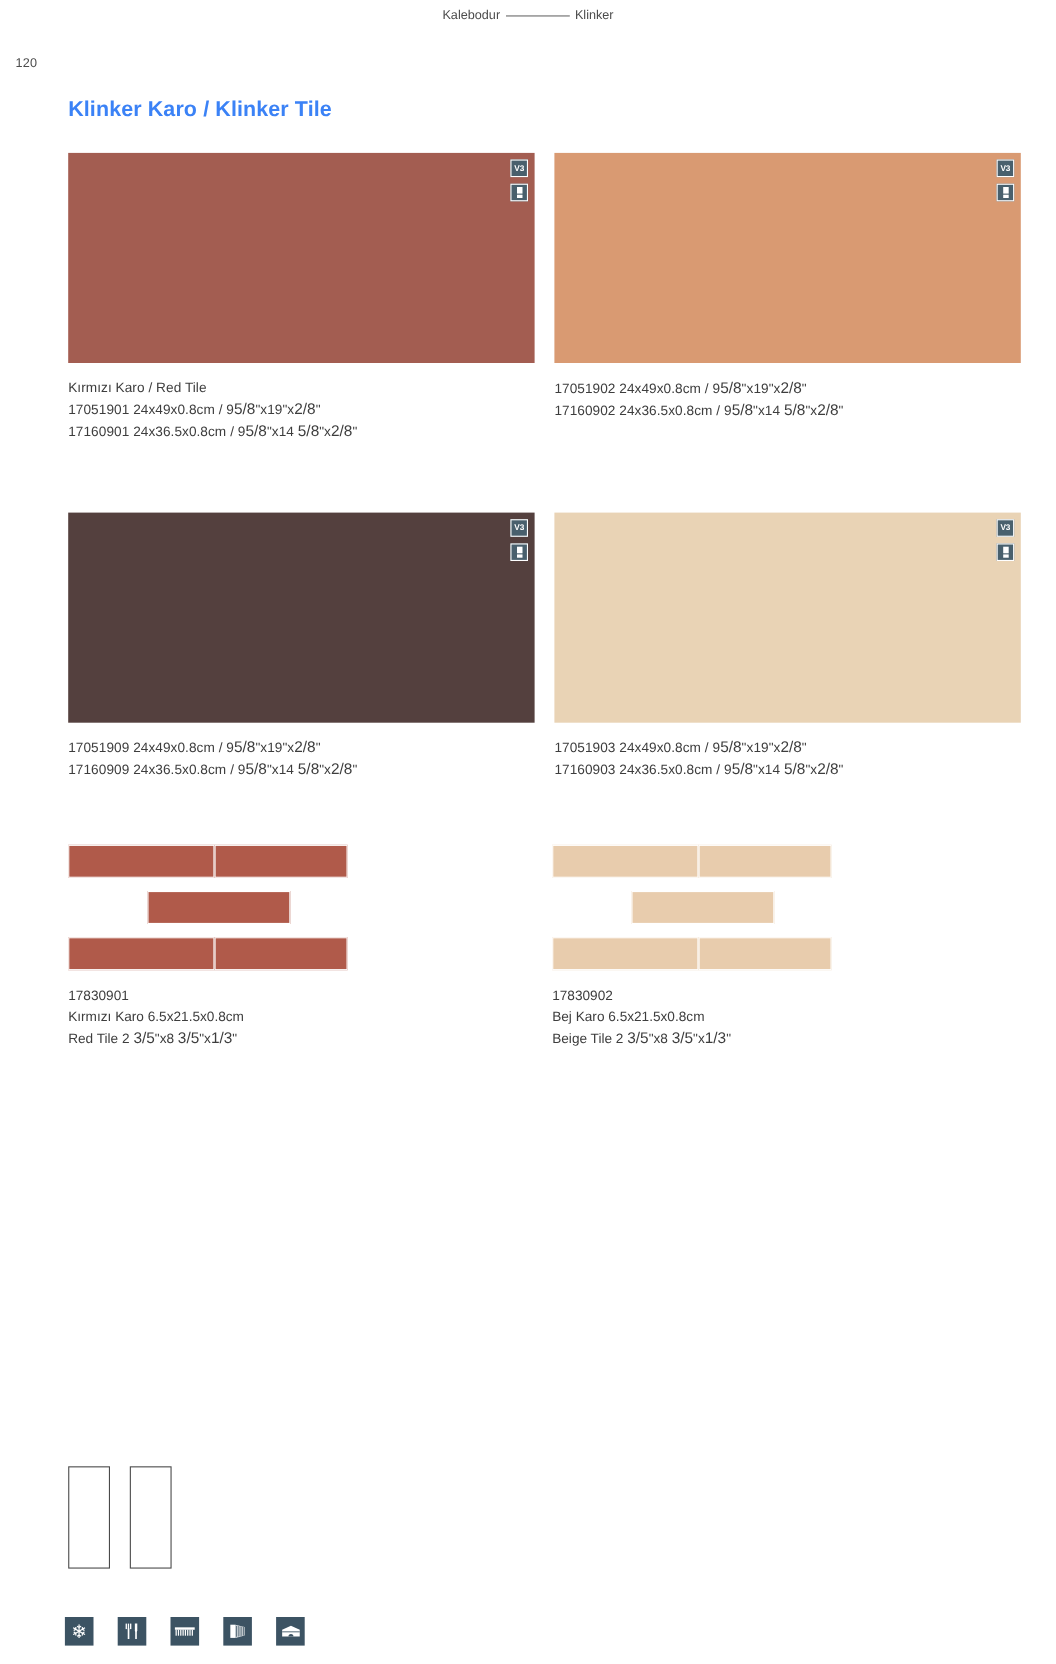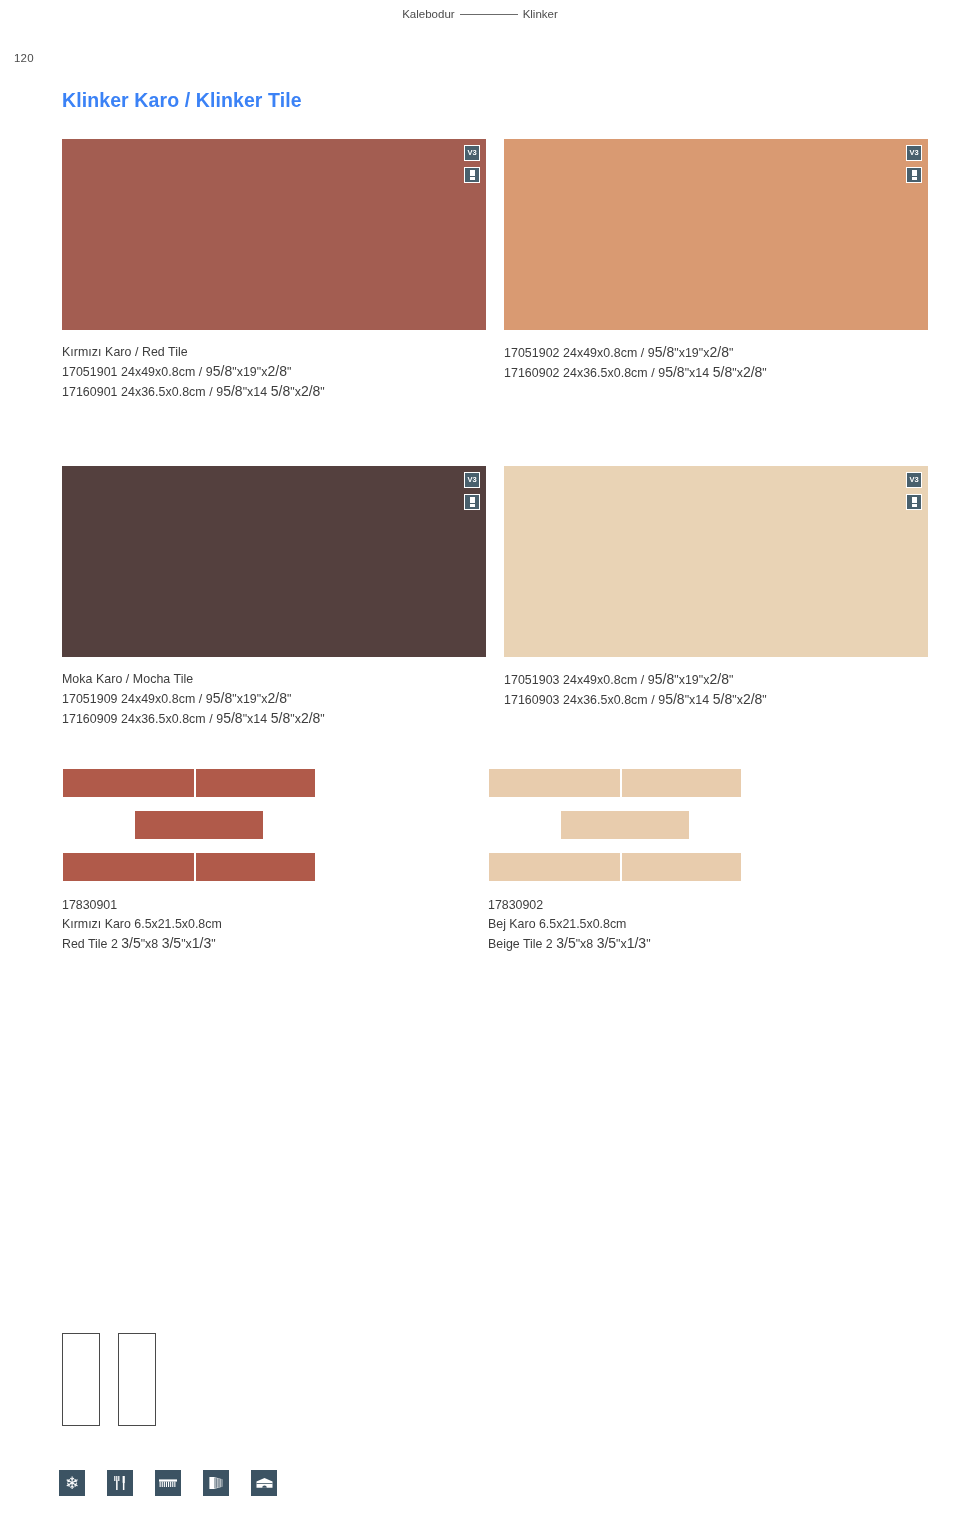--- a/index.html
+++ b/index.html
@@ -143,21 +143,21 @@
     letter-spacing: 0;
   }
 
   
   .brick-section {
     position: absolute;
     left: 62px;
     top: 768px;
     width: 866px;
   }
-  .brick-row { display: flex; gap: 2px; }
+  .brick-row { display: flex; gap: 16px; }
   .brick-cell { width: 424px; }
   .brick-art {
     position: relative;
     width: 424px;
     height: 114px;
   }
   .brick {
     position: absolute;
     height: 30px;
     border: 0.8px solid #ffffff;
@@ -294,21 +294,20 @@
         <div class="badges">
           <div class="badge">
             <span class="badge-v3">V3</span>
           </div>
           <div class="badge">
             <span class="badge-tile-glyph"></span>
           </div>
         </div>
       </div>
       <div class="caption">
-        <div class="name">Moka Karo / Mocha Tile</div>
         <div class="code-line">
           <span>17051909</span>
           <span>24x49x0.8cm</span>
           <span>/</span>
           <span>9</span><span class="frac">5/8</span><span>"x19"x</span><span class="frac">2/8</span><span>"</span>
         </div>
         <div class="code-line">
           <span>17160909</span>
           <span>24x36.5x0.8cm</span>
           <span>/</span>

